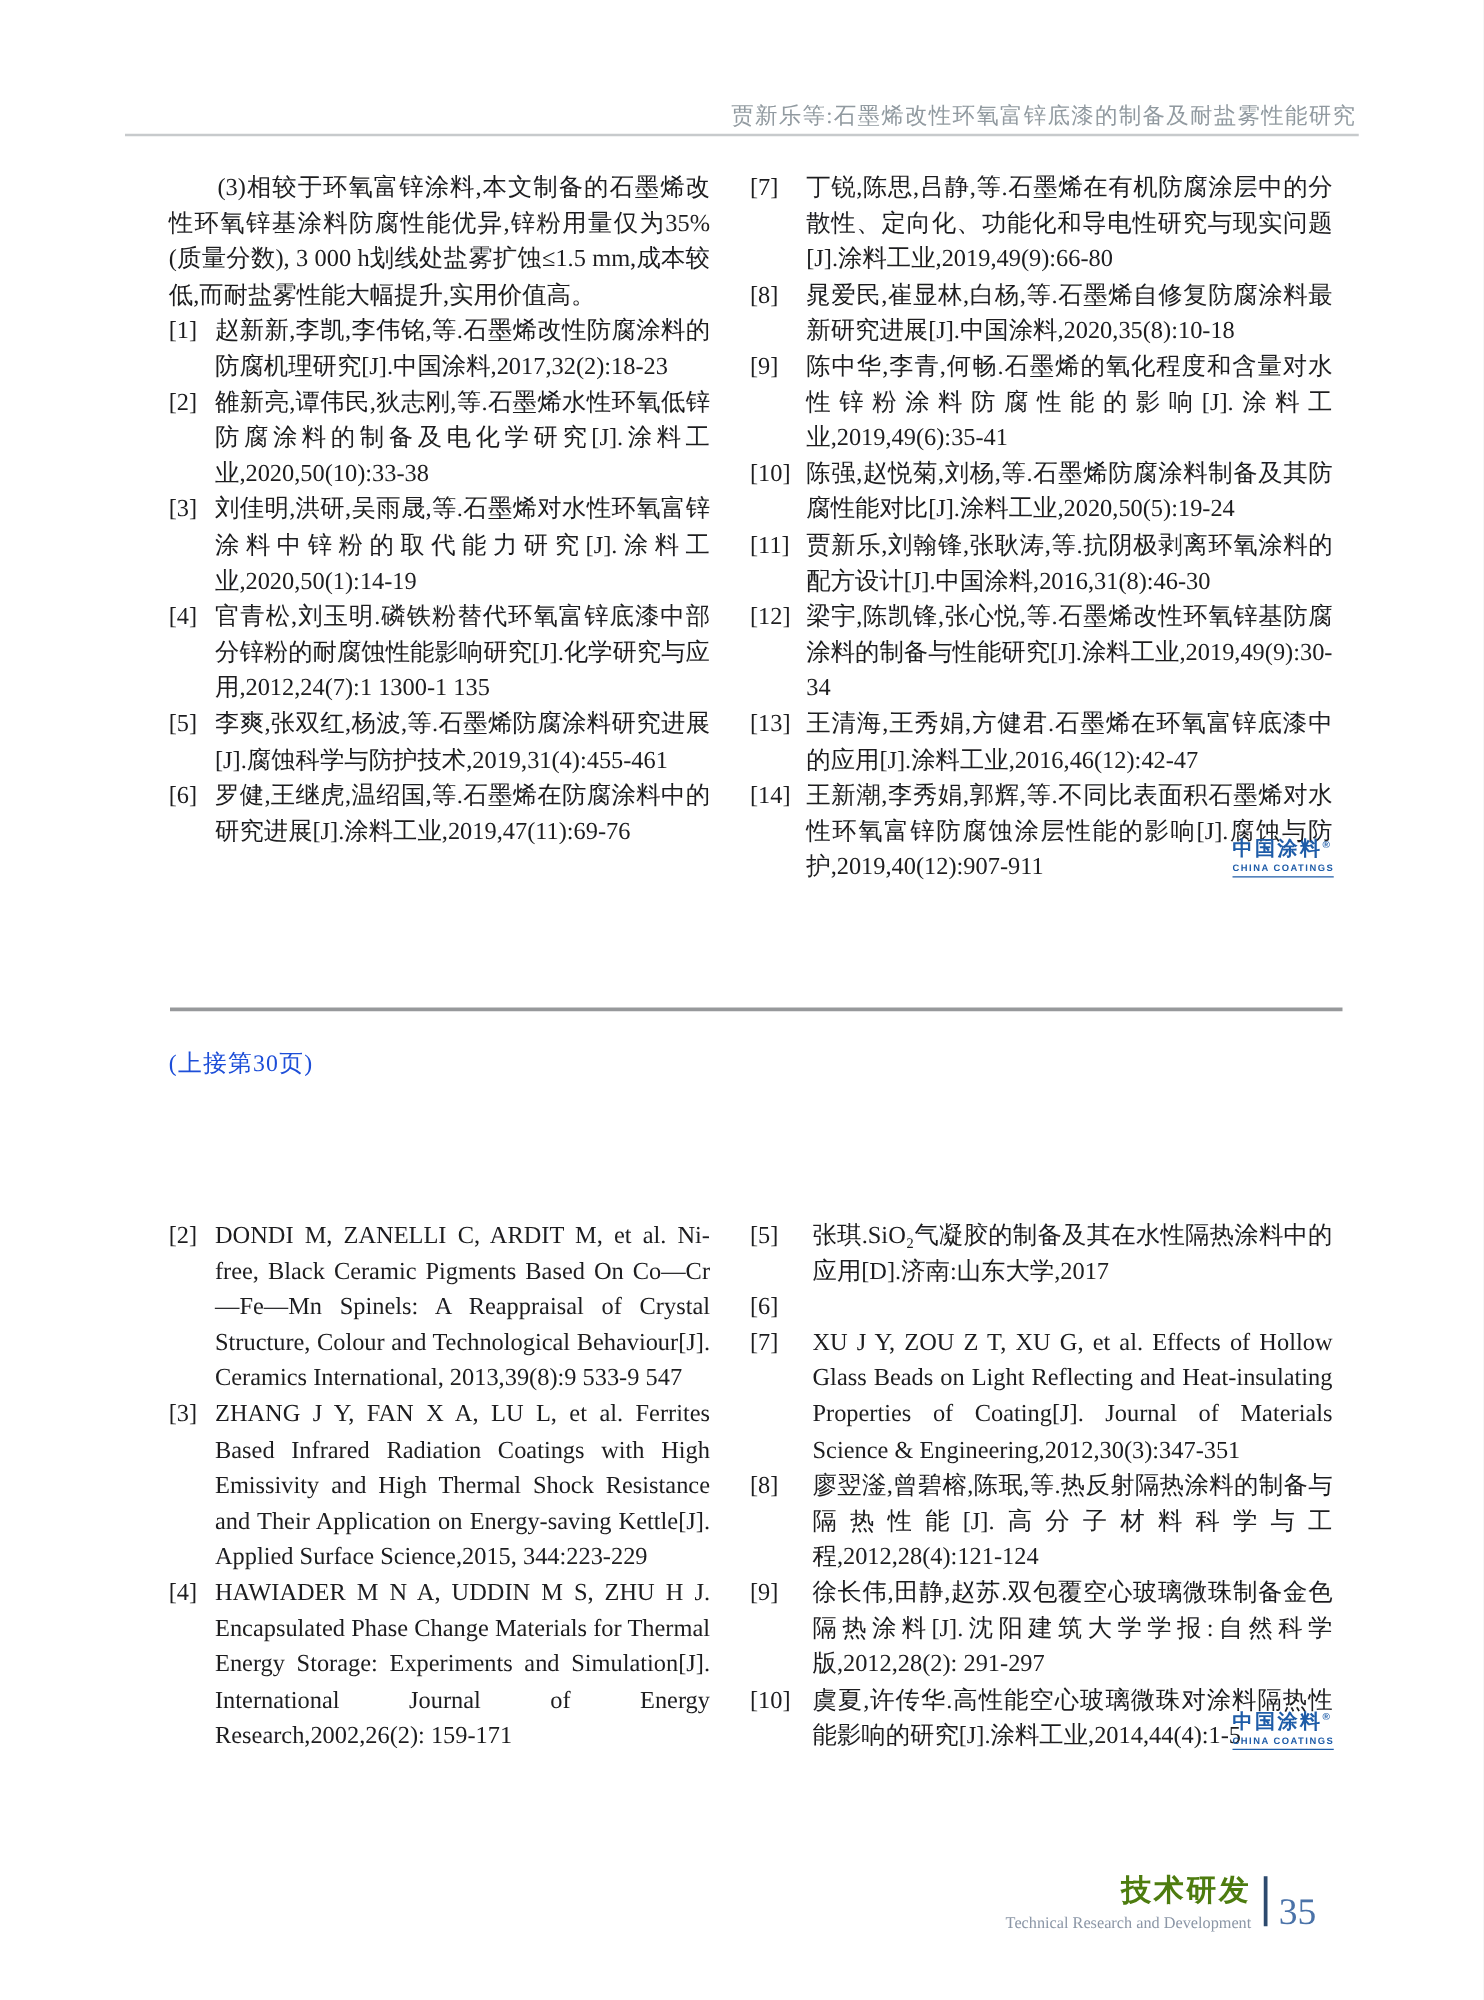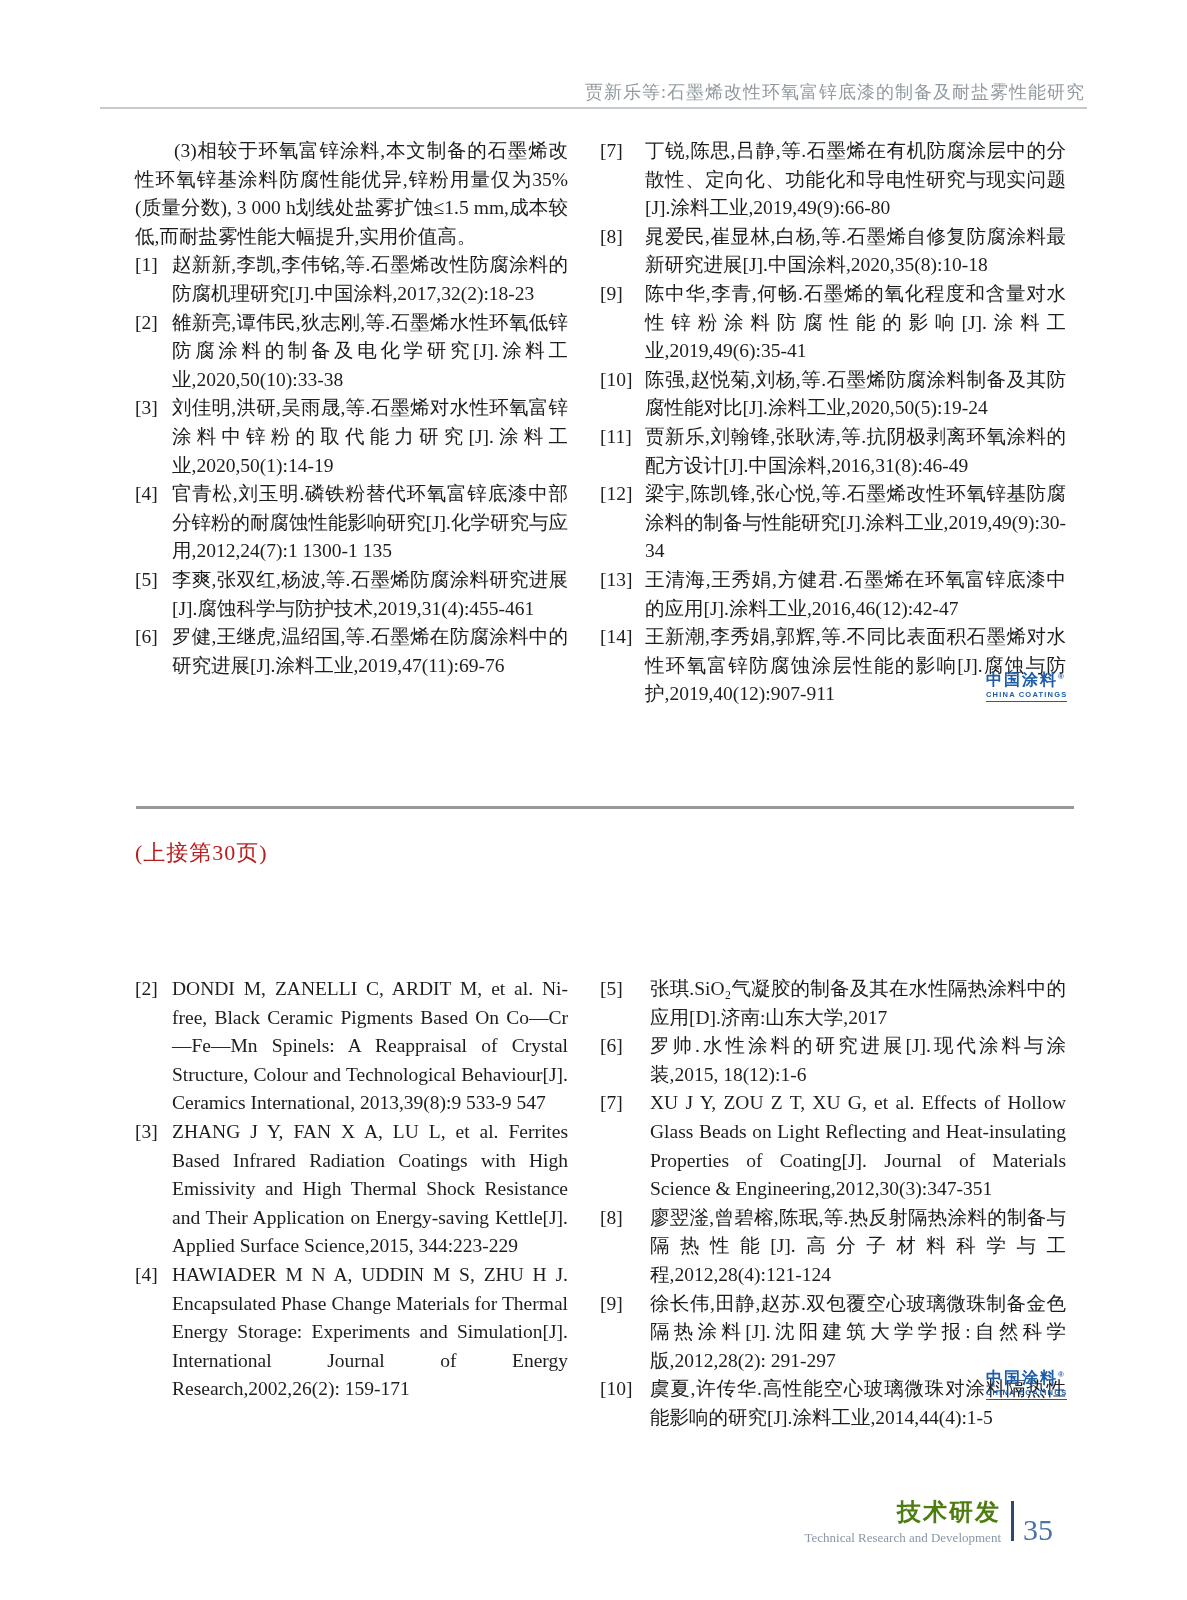--- a/index.html
+++ b/index.html
@@ -49,21 +49,21 @@
   .col-s2-right .ref-num { flex-basis:50px; }
   .ref-text { flex:1 1 auto; text-align:justify; text-align-last:left; }
 
   
   .section-divider {
     position:absolute; top:806px; left:136px; width:938px; height:3px;
     background:#97999b;
   }
   .continuation-note {
     position:absolute; top:838px; left:135px;
-    font-size:22px; letter-spacing:1px; color:#b91c1c;
+    font-size:19px; letter-spacing:1px; color:#1d4ed8;
   }
 
   
   .cc-logo {
     position:absolute;
     color:#1e5ca8;
     font-family:"Liberation Sans","DejaVu Sans",sans-serif;
     text-align:left;
     line-height:1;
   }
@@ -166,21 +166,21 @@
           <span class="ref-text">陈中华,李青,何畅.石墨烯的氧化程度和含量对水性锌粉涂料防腐性能的影响[J].涂料工业,2019,49(6):35-41</span>
         </li>
 
         <li class="ref-item">
           <span class="ref-num">[10]</span>
           <span class="ref-text">陈强,赵悦菊,刘杨,等.石墨烯防腐涂料制备及其防腐性能对比[J].涂料工业,2020,50(5):19-24</span>
         </li>
 
         <li class="ref-item">
           <span class="ref-num">[11]</span>
-          <span class="ref-text">贾新乐,刘翰锋,张耿涛,等.抗阴极剥离环氧涂料的配方设计[J].中国涂料,2016,31(8):46-49</span>
+          <span class="ref-text">贾新乐,刘翰锋,张耿涛,等.抗阴极剥离环氧涂料的配方设计[J].中国涂料,2016,31(8):46-30</span>
         </li>
 
         <li class="ref-item">
           <span class="ref-num">[12]</span>
           <span class="ref-text">梁宇,陈凯锋,张心悦,等.石墨烯改性环氧锌基防腐涂料的制备与性能研究[J].涂料工业,2019,49(9):30-34</span>
         </li>
 
         <li class="ref-item">
           <span class="ref-num">[13]</span>
           <span class="ref-text">王清海,王秀娟,方健君.石墨烯在环氧富锌底漆中的应用[J].涂料工业,2016,46(12):42-47</span>
@@ -224,21 +224,20 @@
   <div class="col col-s2-right">
     <ul class="ref-list">
 
         <li class="ref-item">
           <span class="ref-num">[5]</span>
           <span class="ref-text">张琪.SiO₂气凝胶的制备及其在水性隔热涂料中的应用[D].济南:山东大学,2017</span>
         </li>
 
         <li class="ref-item">
           <span class="ref-num">[6]</span>
-          <span class="ref-text">罗帅.水性涂料的研究进展[J].现代涂料与涂装,2015, 18(12):1-6</span>
         </li>
 
         <li class="ref-item">
           <span class="ref-num">[7]</span>
           <span class="ref-text">XU J Y, ZOU Z T, XU G, et al. Effects of Hollow Glass Beads on Light Reflecting and Heat-insulating Properties of Coating[J]. Journal of Materials Science &amp; Engineering,2012,30(3):347-351</span>
         </li>
 
         <li class="ref-item">
           <span class="ref-num">[8]</span>
           <span class="ref-text">廖翌滏,曾碧榕,陈珉,等.热反射隔热涂料的制备与隔热性能[J].高分子材料科学与工程,2012,28(4):121-124</span>

